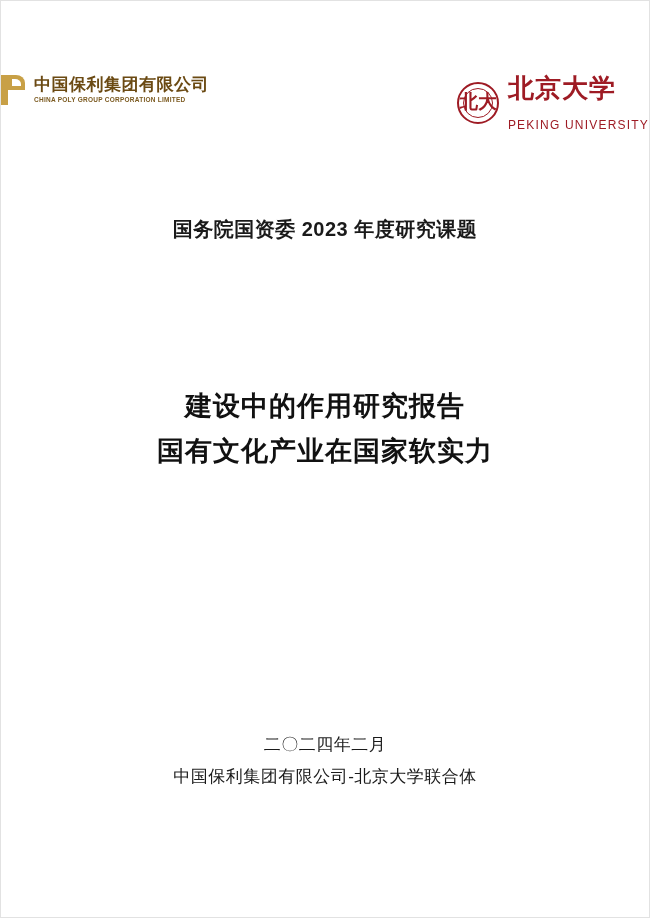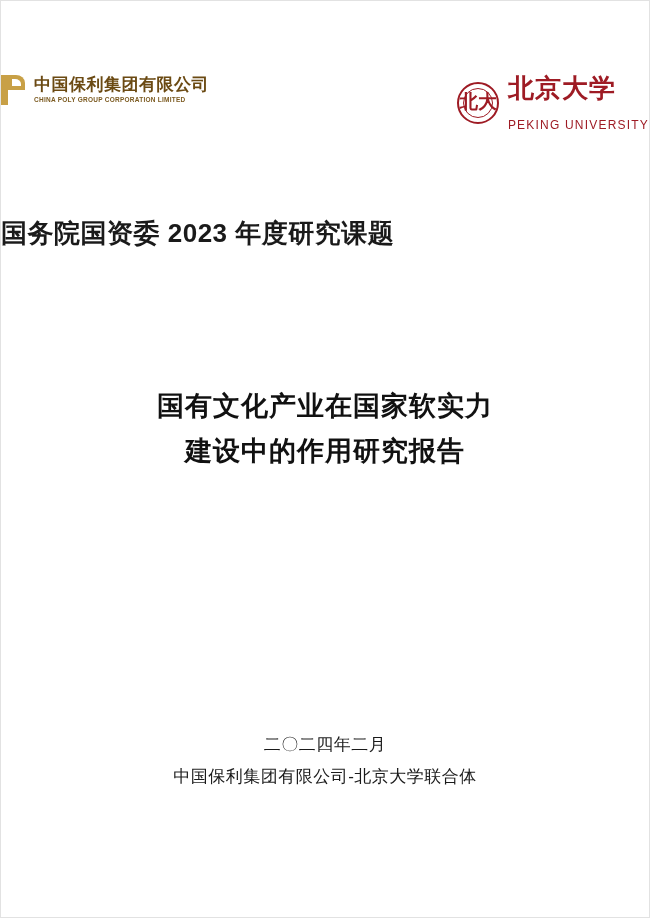--- a/index.html
+++ b/index.html
@@ -145,21 +145,22 @@
     color: #9e1b24;
     white-space: nowrap;
     text-align: center;
   }
   
   .subject {
     position: absolute;
     top: 215px;
     left: 0;
     width: 100%;
-    font-size: 26px;
+    text-align: center;
+    font-size: 20px;
     font-weight: bold;
     color: #1a1a1a;
     letter-spacing: 0.5px;
   }
   .main-title {
     position: absolute;
     top: 383px;
     left: 0;
     width: 100%;
     text-align: center;
@@ -209,22 +210,22 @@
         <div class="pku-cn">北京大学</div>
         <div class="pku-en">PEKING UNIVERSITY</div>
       </div>
     </div>
 
   </div>
 
   <div class="subject">国务院国资委 2023 年度研究课题</div>
 
   <div class="main-title">
+    <div>建设中的作用研究报告</div>
     <div>国有文化产业在国家软实力</div>
-    <div>建设中的作用研究报告</div>
   </div>
 
   <div class="footer">
     <div>二〇二四年二月</div>
     <div>中国保利集团有限公司-北京大学联合体</div>
   </div>
 
 </div>
 
 </body></html>

